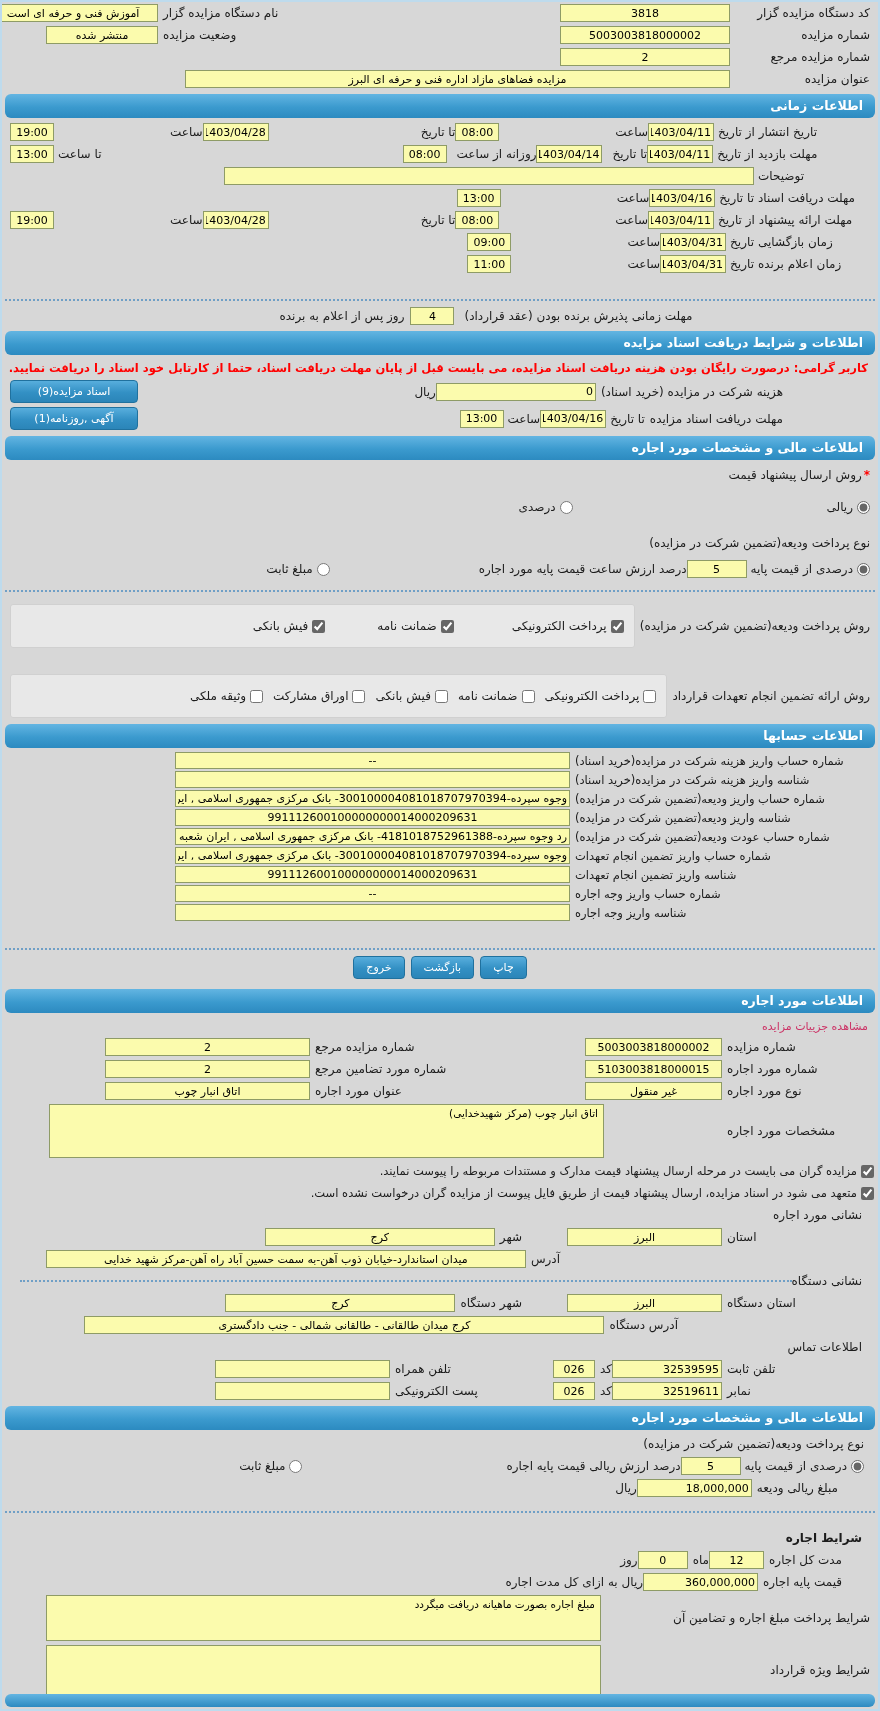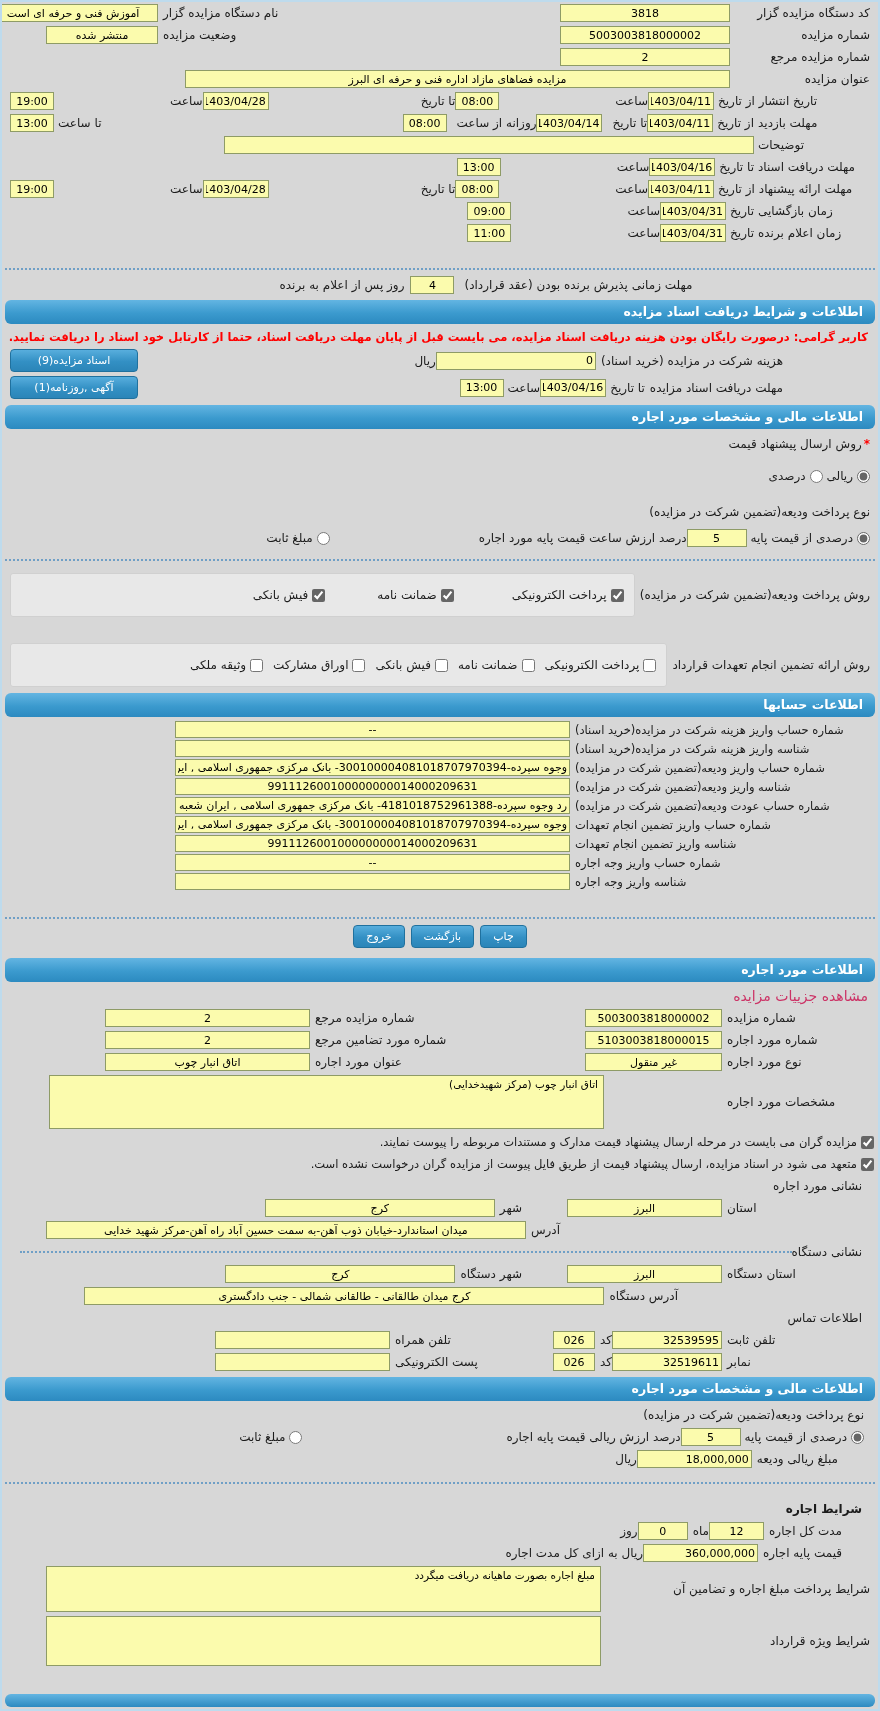--- a/index.html
+++ b/index.html
@@ -25,31 +25,31 @@
   .num { direction:ltr; text-align:right; }
   .ta { background:#fbfbad; border:1px solid #8e9b66; resize:none; direction:rtl;
         text-align:right; padding:2px 5px; font:10.5px "DejaVu Sans",sans-serif; overflow:hidden; }
   .w42{width:42px}.w44{width:44px}.w50{width:50px}.w55{width:55px}.w60{width:60px}
   .w66{width:66px}.w110{width:110px}.w112{width:112px}.w115{width:115px}
   .w137{width:137px}.w155{width:155px}.w160{width:160px}.w170{width:170px}
   .w175{width:175px}.w205{width:205px}.w230{width:230px}.w395{width:395px}
   .w480{width:480px}.w520{width:520px}.w530{width:530px}.w545{width:545px}.w555{width:555px}
   .ml6{margin-left:6px}.ml20{}.ml36{margin-left:36px}.ml45{margin-left:45px}
   .ml95{margin-left:95px}.ml112{margin-left:112px}.ml145{margin-left:145px}
-  .ml148g{margin-left:148px}.ml200{margin-left:200px}.ml205{margin-left:205px}.ml250{}
+  .ml148g{margin-left:148px}.ml200{margin-left:200px}.ml205{margin-left:205px}.ml250{margin-left:250px}
   .grow { margin-right:auto; }
   .dots { border-top:2px dotted #6f9fc6; margin:4px 3px; height:0; }
   .dotfill { flex:1; border-top:2px dotted #6f9fc6; margin-left:10px; }
   .btn { background:linear-gradient(#58aedd 0%, #3390c4 55%, #2b85b8 100%);
          border:1px solid #20719e; color:#fff; border-radius:4px; font-size:11px;
          padding:4px 12px; font-family:inherit; cursor:pointer; white-space:nowrap; }
   .btn.wide { width:128px; padding:4px 6px; }
   .notice { color:#ff0000; font-weight:bold; font-size:11.5px; padding:3px 10px; white-space:nowrap; }
   .linkrow { padding:3px 10px; }
-  .plink { color:#cc3366; font-size:14px; text-decoration:none; }
+  .plink { color:#cc3366; font-size:11px; text-decoration:none; }
   .star { color:#ff0000; font-weight:bold; padding-left:2px; }
   .panel { background:#e8e8e8; border:1px solid #d0d0d0; border-radius:3px;
            height:44px; display:flex; align-items:center; padding:0 10px; flex:1; }
   .chkitem { display:flex; align-items:center; white-space:nowrap; }
   input[type=checkbox], input[type=radio] { width:13px; height:13px; margin:0 0 0 4px; accent-color:#666; }
   .spacer20{height:20px}.spacer10{height:10px}.spacer8{height:8px}.spacer6{height:6px}.spacer22{height:22px}
   .center { justify-content:center; gap:6px; }
   .bias-r { padding-left:96px; }
   .ind90 { padding-right:95px; }
   .ind14 { padding-right:14px; }
@@ -83,20 +83,21 @@
   </div>
   <div class="row">
     <span class="lbl lw140">شماره مزایده مرجع</span>
     <input class="fld w170" value="2" style="">
   </div>
   <div class="row">
     <span class="lbl lw140">عنوان مزایده</span>
     <input class="fld w545" value="مزایده فضاهای مازاد اداره فنی و حرفه ای البرز" style="">
   </div>
 
+  <div class="hbar"><span>اطلاعات زمانی</span></div>
   <div class="row">
     <span class="tml">تاریخ انتشار</span>
     <span class="sub">از تاریخ</span>
     <input class="fld w66" value="1403/04/11" style="">
     <span class="sub ml112">ساعت</span>
     <input class="fld w44" value="08:00" style="">
     <span class="sub ml148g">تا تاریخ</span>
     <input class="fld w66" value="1403/04/28" style="">
     <span class="sub ml112">ساعت</span>
     <input class="fld w44" value="19:00" style="">

